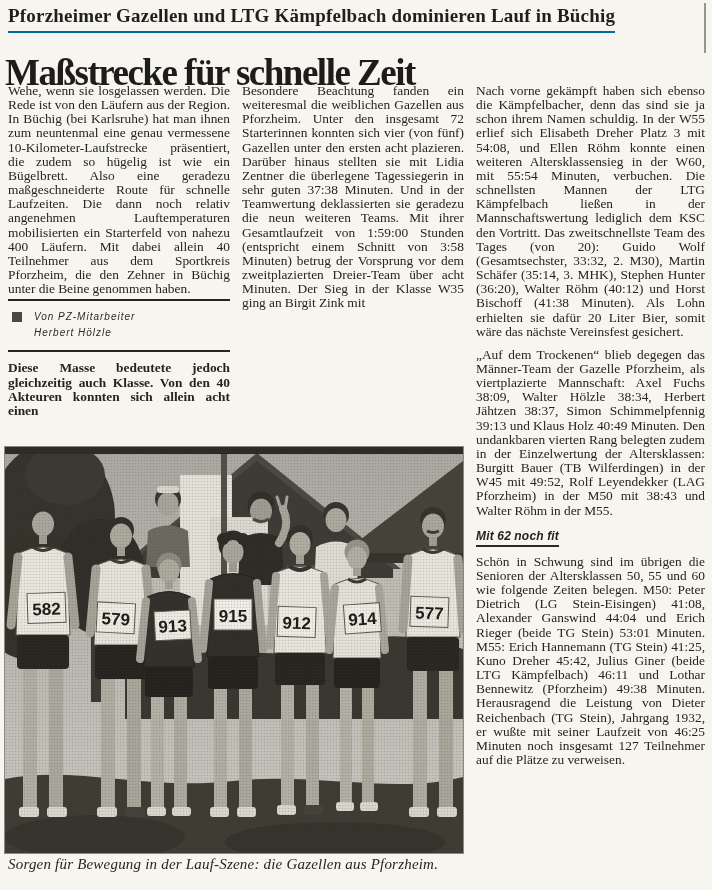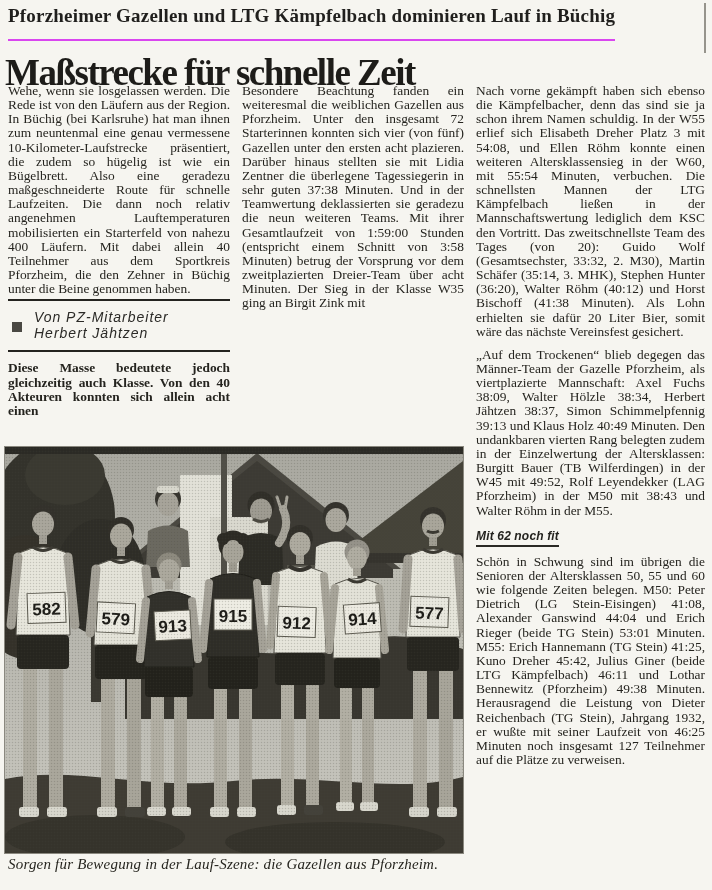--- a/index.html
+++ b/index.html
@@ -5,42 +5,42 @@
   html,body{margin:0;padding:0;background:#e8e7e2;}
   .page{
     position:relative;width:712px;height:890px;margin:0 auto;
     background:#f6f5f0;color:#201f1d;overflow:hidden;
     font-family:"Liberation Serif", serif;
   }
   
   .kicker{position:absolute;left:8px;top:5px;}
   .kicker span{
     display:inline-block;font-size:19px;font-weight:bold;letter-spacing:.2px;
-    border-bottom:2px solid #d946ef;padding-bottom:12px;
+    border-bottom:2px solid #0369a1;padding-bottom:4px;
   }
   .col-rule-tick{position:absolute;left:704px;top:3px;width:2px;height:50px;background:#96948c;}
   .headline{
     position:absolute;left:5px;top:28px;width:706px;
     font-size:37px;font-weight:bold;letter-spacing:-1.5px;line-height:1.08;
     color:#1d1c19;white-space:nowrap;
   }
   
   .col{position:absolute;top:84px;font-size:13.4px;line-height:14.15px;text-align:justify;
        hyphens:auto;-webkit-hyphens:auto;word-spacing:-0.2px;color:#25241f;}
   .col p{margin:0;}
   #col1{left:8px;width:222px;}
   #col2{left:242px;width:222px;}
   #col3{left:476px;width:229px;}
   .para-gap{margin-top:9px !important;}
   
   .byline{
     margin-top:3px;border-top:2px solid #24231f;border-bottom:2px solid #24231f;
-    padding:8px 0 9px 2px;display:flex;align-items:center;
+    padding:8px 0 9px 2px;display:flex;align-items:flex-start;
     font-family:"Liberation Sans", sans-serif;font-style:italic;
-    font-size:14px;line-height:16px;letter-spacing:1px;color:#2b2a27;
+    font-size:10px;line-height:16px;letter-spacing:1px;color:#2b2a27;
   }
   .byline .sq{flex:0 0 auto;width:10px;height:10px;background:#4a4843;margin:3px 12px 0 2px;}
   .after-byline{margin-top:9px !important;font-weight:bold;}
   
   .subhead{
     margin:11px 0 8px 0;font-family:"Liberation Sans", sans-serif;
     font-style:italic;font-weight:bold;font-size:12px;letter-spacing:.2px;
     color:#23221e;
   }
   .subhead span{display:inline-block;border-bottom:2px solid #2a2925;padding-bottom:2px;}
@@ -69,21 +69,21 @@
   <div class="col-rule-tick"></div>
 
   <h1 class="headline">Maßstrecke für schnelle Zeit</h1>
 
   <div class="col" id="col1">
     <p>Wehe, wenn sie losgelassen werden. Die Rede ist von den Läufern aus der Region. In Büchig (bei Karlsruhe) hat man ihnen zum neuntenmal eine genau vermessene 10-Kilometer-Laufstrecke präsentiert, die zudem so hügelig ist wie ein Bügelbrett. Also eine geradezu maßgeschneiderte Route für schnelle Laufzeiten. Die dann noch relativ angenehmen Lauftemperaturen mobilisierten ein Starterfeld von nahezu 400 Läufern. Mit dabei allein 40 Teilnehmer aus dem Sportkreis Pforzheim, die den Zehner in Büchig unter die Beine genommen haben.</p>
     <div class="byline">
       <span class="sq"></span>
       <span>
         <span>Von PZ-Mitarbeiter</span><br>
-        <span>Herbert Jähtzen</span>
+        <span>Herbert Hölzle</span>
       </span>
     </div>
     <p class="after-byline">Diese Masse bedeutete jedoch gleichzeitig auch Klasse. Von den 40 Akteuren konnten sich allein acht einen</p>
   </div>
 
   <div class="col" id="col2">
     <p>Besondere Beachtung fanden ein weiteresmal die weiblichen Gazellen aus Pforzheim. Unter den insgesamt 72 Starterinnen konnten sich vier (von fünf) Gazellen unter den ersten acht plazieren. Darüber hinaus stellten sie mit Lidia Zentner die überlegene Tagessiegerin in sehr guten 37:38 Minuten. Und in der Teamwertung deklassierten sie geradezu die neun weiteren Teams. Mit ihrer Gesamtlaufzeit von 1:59:00 Stunden (entspricht einem Schnitt von 3:58 Minuten) betrug der Vorsprung vor dem zweitplazierten Dreier-Team über acht Minuten. Der Sieg in der Klasse W35 ging an Birgit Zink mit</p>
   </div>
 
   <div class="col" id="col3">

